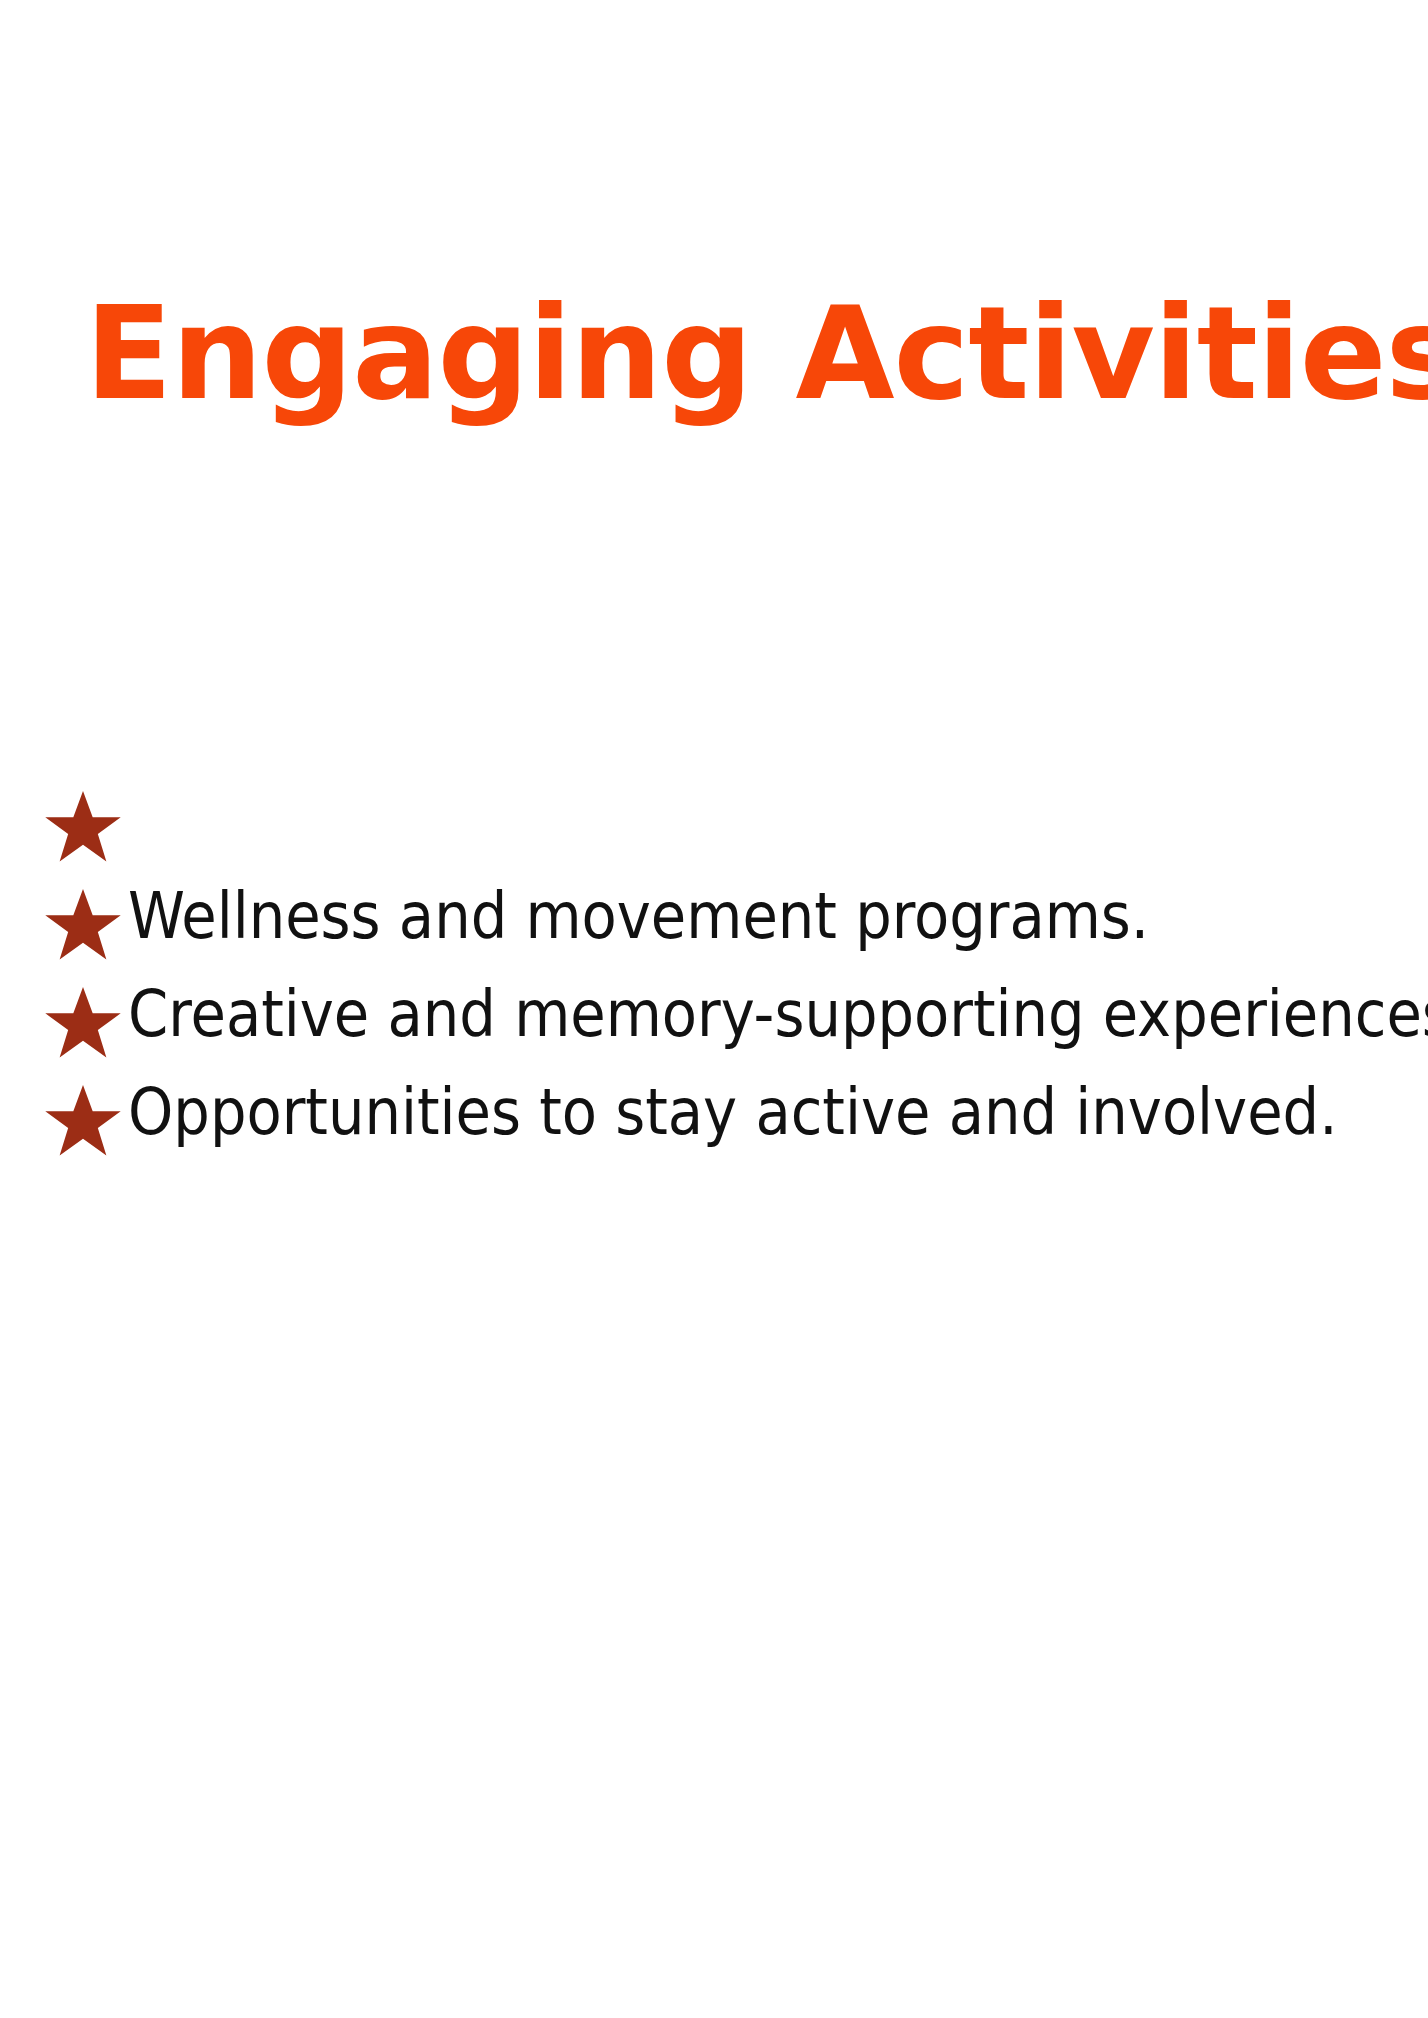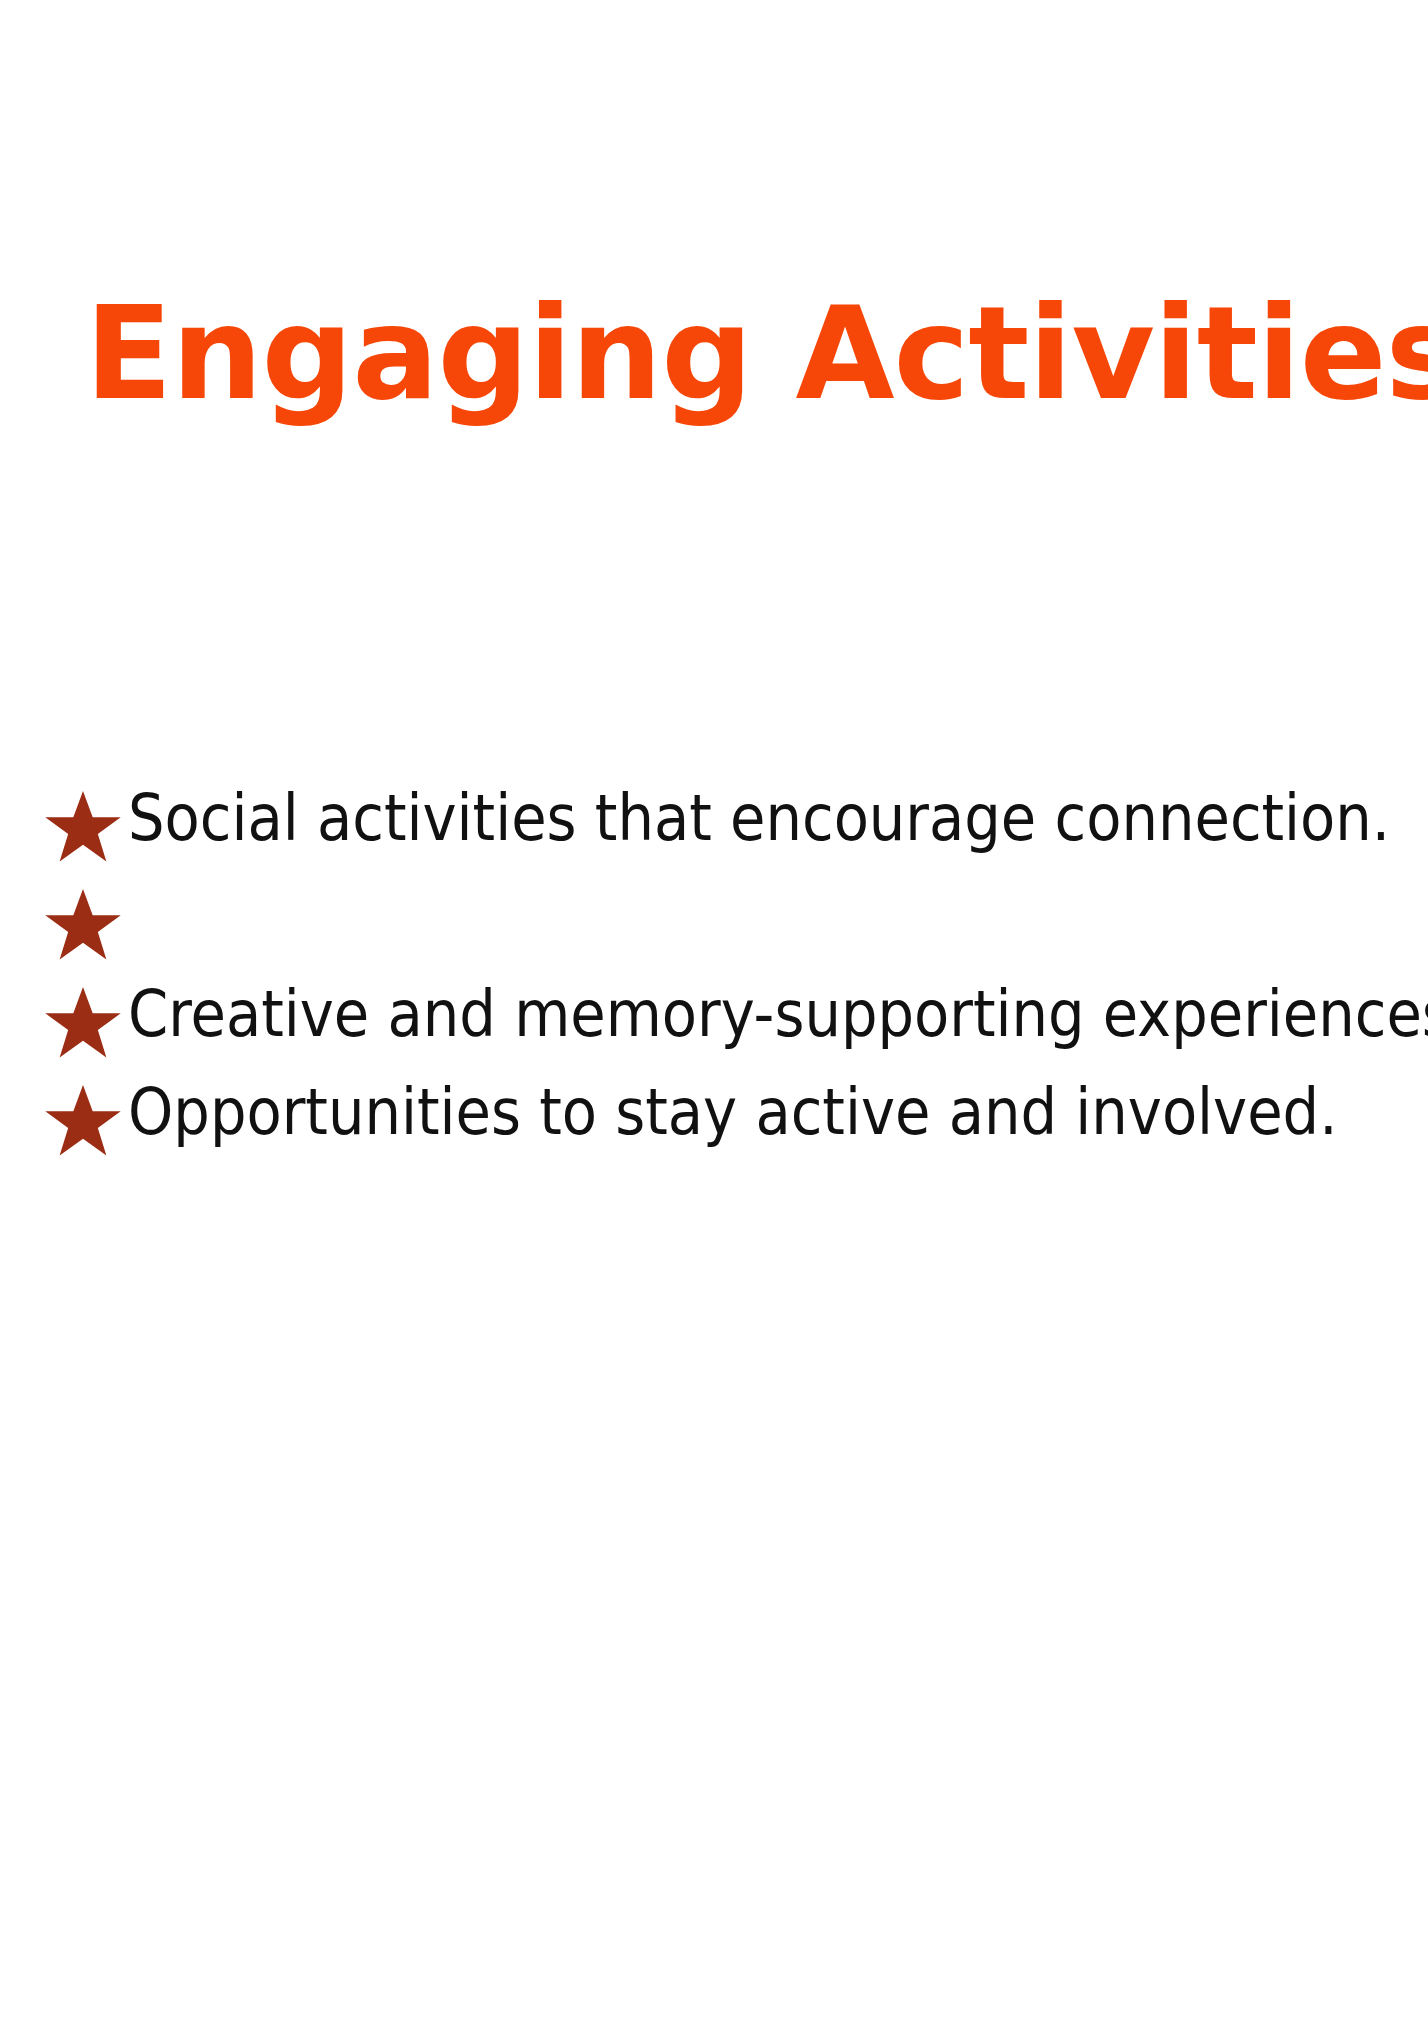--- a/index.html
+++ b/index.html
@@ -85,27 +85,27 @@
   <div class="title-wrap">
     <h1 class="title">Engaging Activities</h1>
   </div>
 
   <ul class="bullets">
 
     <li class="bullet-row">
       <svg class="star-icon" viewBox="0 0 100 100">
         <polygon points="50,6 61.8,38.2 96,38.2 68.1,58.6 78.5,92 50,71.5 21.5,92 31.9,58.6 4,38.2 38.2,38.2" fill="#9c2d15"></polygon>
       </svg>
-      <p class="bullet-text nowrap">Social activities that encourage connection.</p>
     </li>
 
     <li class="bullet-row">
       <svg class="star-icon" viewBox="0 0 100 100">
         <polygon points="50,6 61.8,38.2 96,38.2 68.1,58.6 78.5,92 50,71.5 21.5,92 31.9,58.6 4,38.2 38.2,38.2" fill="#9c2d15"></polygon>
       </svg>
+      <p class="bullet-text nowrap">Wellness and movement programs.</p>
     </li>
 
     <li class="bullet-row">
       <svg class="star-icon" viewBox="0 0 100 100">
         <polygon points="50,6 61.8,38.2 96,38.2 68.1,58.6 78.5,92 50,71.5 21.5,92 31.9,58.6 4,38.2 38.2,38.2" fill="#9c2d15"></polygon>
       </svg>
       <p class="bullet-text">Creative and memory-supporting experiences.</p>
     </li>
 
     <li class="bullet-row">

